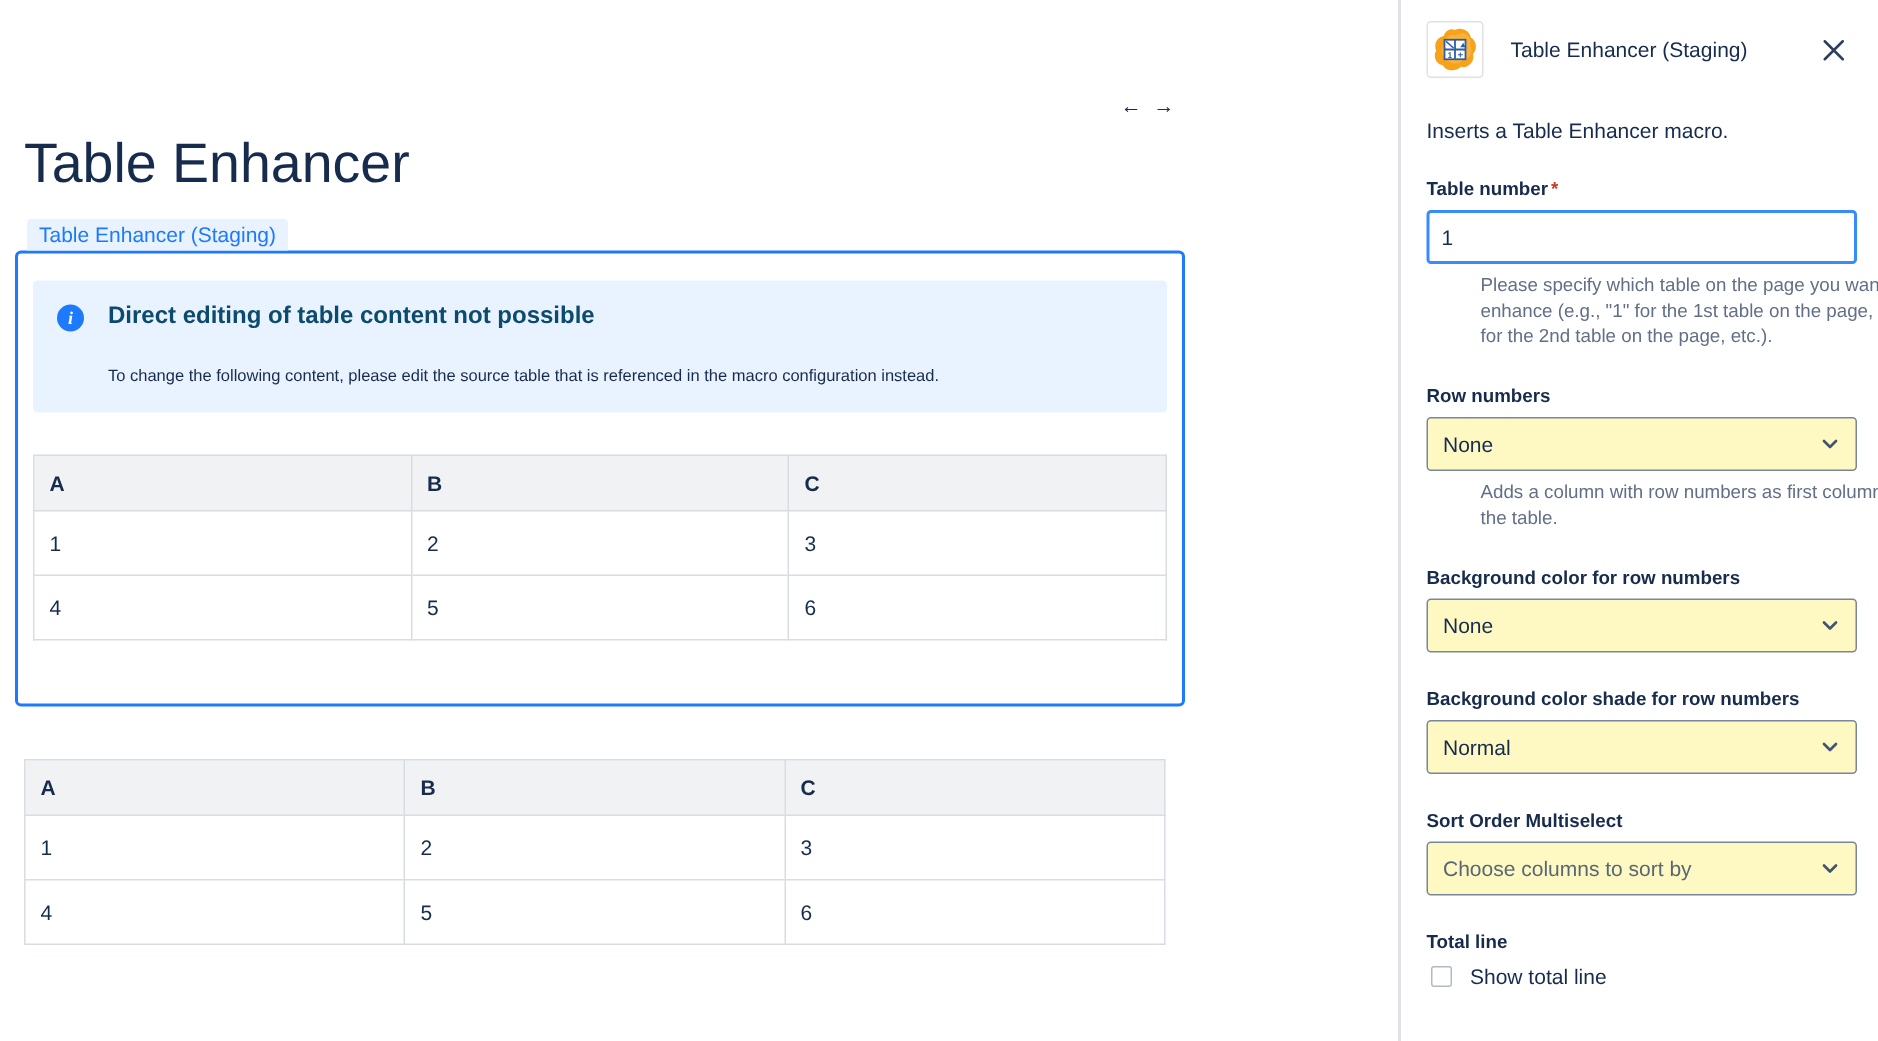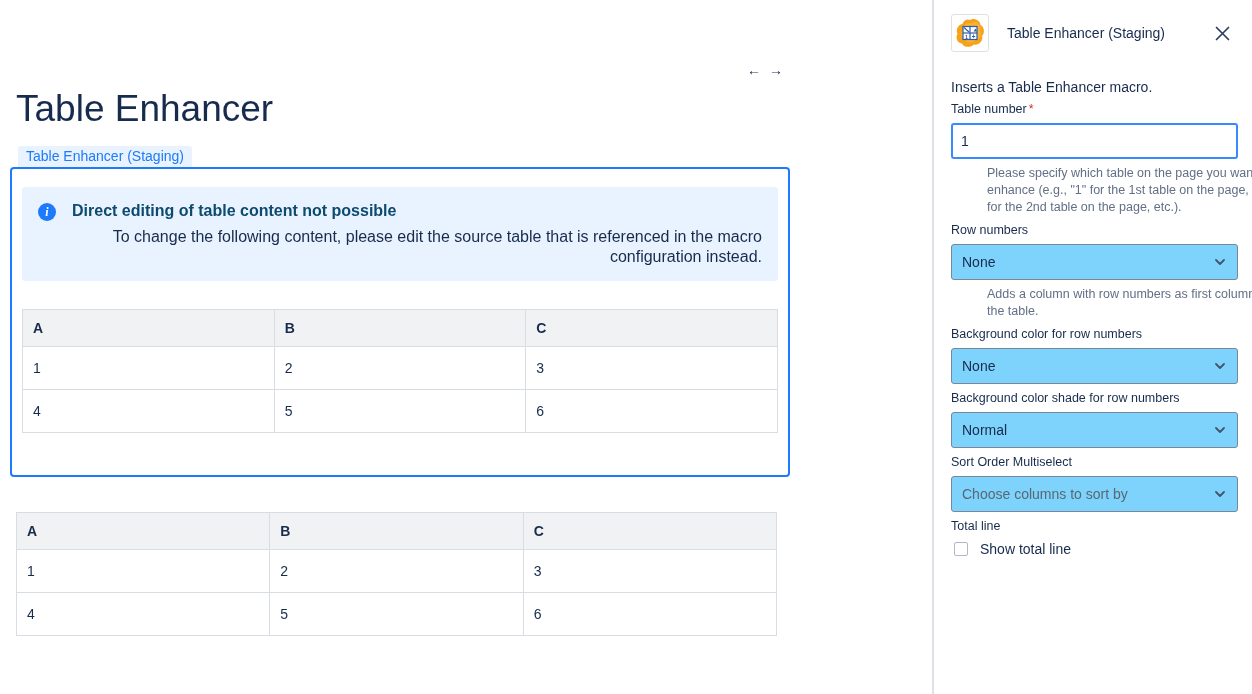--- a/index.html
+++ b/index.html
@@ -16,47 +16,47 @@
                 background:#E9F2FF; color:#1D7AFC; font-size:14px; border-radius:3px 3px 0 0; }
   .macro-box { margin-left:10px; width:780px; border:2px solid #1D7AFC; border-radius:4px;
                padding:18px 10px 42px 10px; background:#ffffff; }
 
   .info-panel { background:#E9F2FF; border-radius:3px; padding:14px 16px; display:flex; }
   .info-icon { flex:0 0 auto; width:18px; height:18px; margin-top:2px; border-radius:50%;
                background:#1D7AFC; color:#fff; font-size:12px; font-weight:bold; font-style:italic;
                display:flex; align-items:center; justify-content:center; font-family:"Liberation Serif", serif; }
   .info-body { margin-left:16px; }
   .info-title { font-size:16px; font-weight:bold; color:#0c4a6e; line-height:20px; }
-  .info-text { margin-top:6px; font-size:16px; line-height:20px; color:#172B4D; max-width:692px;text-align:right; }
+  .info-text { margin-top:20px; font-size:11px; line-height:20px; color:#172B4D; max-width:692px;text-align:right; }
 
   table.data { border-collapse:collapse; width:756px; margin-top:28px; table-layout:fixed; }
   table.data th { background:#F1F2F4; text-align:left; font-size:14px; font-weight:bold;
                   color:#172B4D; padding:10px 10px; border:1px solid #D8DCE3; }
   table.data td { font-size:14px; color:#172B4D; padding:13px 10px; border:1px solid #D8DCE3;
                   background:#ffffff; }
   table.out { margin:35px 0 0 16px; width:761px; }
 
   
   .panel { position:absolute; left:932px; top:0; width:320px; height:694px;
            border-left:2px solid #DFE1E6; background:#ffffff; padding:14px 16px 0 17px; }
   .panel-header { display:flex; align-items:center; }
   .macro-icon { width:38px; height:38px; border:1px solid #DFE1E6; border-radius:3px;
                 background:#fff; display:flex; align-items:center; justify-content:center; }
   .panel-title { margin-left:18px; font-size:14px; color:#172B4D; }
   .close-btn { margin-left:auto; margin-right:2px; background:none; border:none; cursor:pointer;
                padding:2px; display:flex; }
   .panel-desc { margin-top:27px; font-size:14px; color:#172B4D; }
 
-  .field-label { margin-top:7px; font-size:12.5px; font-weight:normal; color:#172B4D; }
+  .field-label { margin-top:24px; font-size:12.5px; font-weight:bold; color:#172B4D; }
   .req { color:#CA3521; margin-left:2px; }
   .text-input { margin-top:7px; width:287px; height:36px; border:2px solid #388BFF; border-radius:3px;
                 font-size:14px; color:#172B4D; padding:0 8px; outline:none;
                 font-family:"Liberation Sans", sans-serif; }
   .select { margin-top:7px; width:287px; height:36px; border:1.5px solid #7A8699; border-radius:3px;
-            display:flex; align-items:center; padding:0 10px; cursor:pointer; background:#7dd3fc; }
+            display:flex; align-items:center; padding:0 10px; cursor:pointer; background:#fef9c3; }
   .select-value { font-size:14px; color:#172B4D; }
   .select-value.placeholder { color:#596773;text-align:right; }
   .select .chev { margin-left:auto; display:flex; }
   .help { margin-top:6px; font-size:12.5px; line-height:17px; color:#626F86; width:290px;margin-left:36px; }
 
   .check-row { margin-top:8px; display:flex; align-items:center; cursor:pointer; }
   .checkbox { width:14px; height:14px; border:1px solid #B3B9C4; border-radius:2px; background:#fff;
               margin:0 12px 0 3px; flex:0 0 auto; }
   .check-label { font-size:14px; color:#172B4D; }
 </style>

